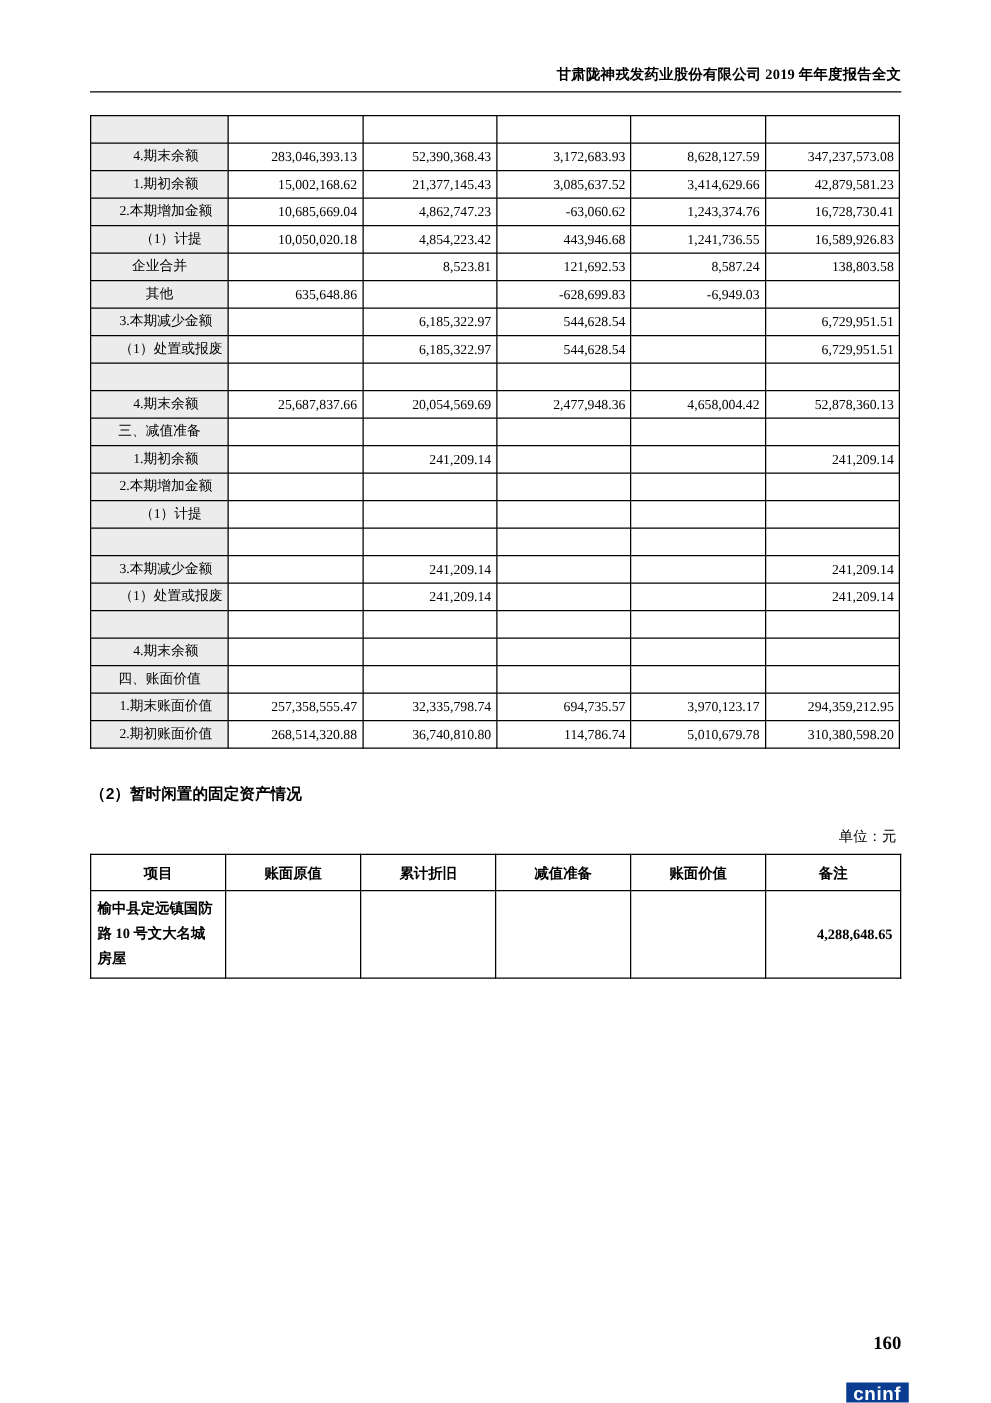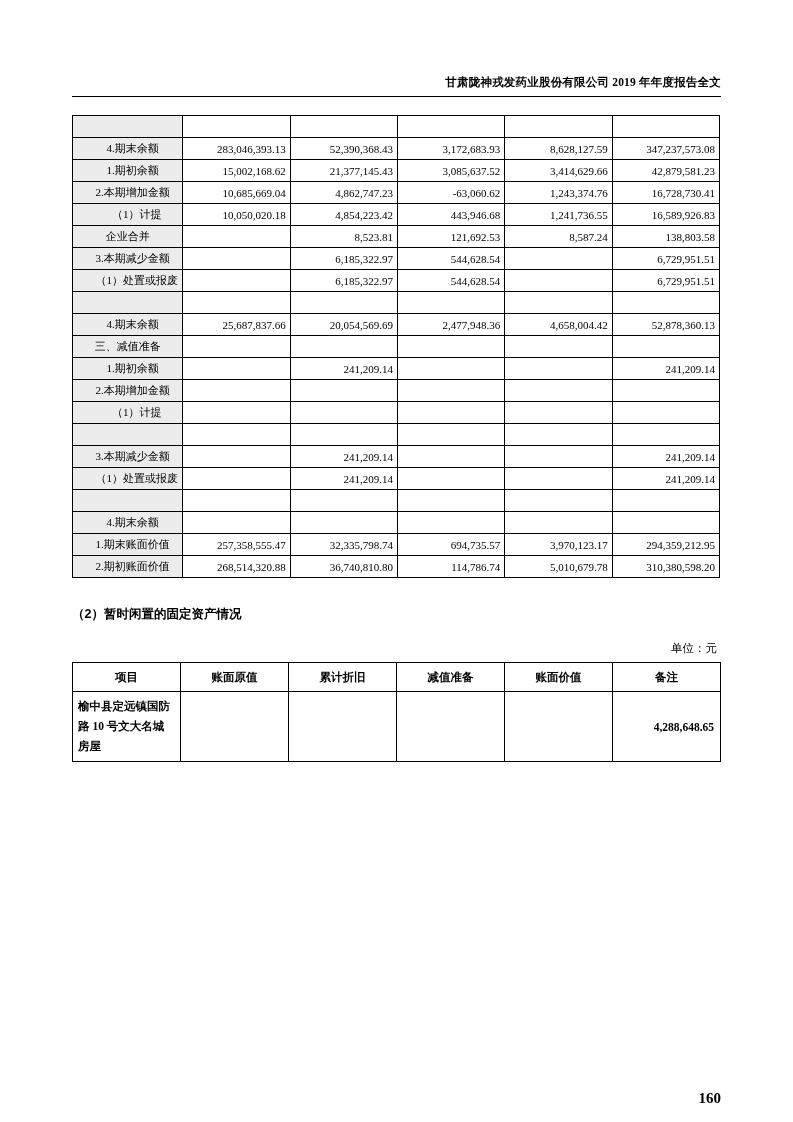--- a/index.html
+++ b/index.html
@@ -22,21 +22,20 @@
     box-sizing: border-box;
     padding: 0 72px;
   }
   .header {
     padding-top: 52px;
     text-align: right;
     font-size: 11.5px;
     font-weight: bold;
     font-family: "Liberation Serif", "DejaVu Serif", serif;
     letter-spacing: 0.2px;
-    margin-top: 23px;
   }
   .header-rule {
     margin-top: 6px;
     border-bottom: 1.6px solid #000;
     width: 100%;
   }
   table.fa {
     border-collapse: collapse;
     width: 648px;
     margin-top: 18px;
@@ -208,20 +207,28 @@
         </tr>
         <tr>
           <td class="lbl">企业合并</td>
           <td class="num"></td>
           <td class="num">8,523.81</td>
           <td class="num">121,692.53</td>
           <td class="num">8,587.24</td>
           <td class="num">138,803.58</td>
         </tr>
         <tr>
+          <td class="lbl">其他</td>
+          <td class="num">635,648.86</td>
+          <td class="num"></td>
+          <td class="num">-628,699.83</td>
+          <td class="num">-6,949.03</td>
+          <td class="num"></td>
+        </tr>
+        <tr>
           <td class="lbl ind1">3.本期减少金额</td>
           <td class="num"></td>
           <td class="num">6,185,322.97</td>
           <td class="num">544,628.54</td>
           <td class="num"></td>
           <td class="num">6,729,951.51</td>
         </tr>
         <tr class="tall">
           <td class="lbl ind2">（1）处置或报废</td>
           <td class="num"></td>
@@ -305,20 +312,28 @@
         <tr>
           <td class="lbl"></td>
           <td class="num"></td>
           <td class="num"></td>
           <td class="num"></td>
           <td class="num"></td>
           <td class="num"></td>
         </tr>
         <tr>
           <td class="lbl ind1">4.期末余额</td>
+          <td class="num"></td>
+          <td class="num"></td>
+          <td class="num"></td>
+          <td class="num"></td>
+          <td class="num"></td>
+        </tr>
+        <tr>
+          <td class="lbl">四、账面价值</td>
           <td class="num"></td>
           <td class="num"></td>
           <td class="num"></td>
           <td class="num"></td>
           <td class="num"></td>
         </tr>
         <tr>
           <td class="lbl ind1">1.期末账面价值</td>
           <td class="num">257,358,555.47</td>
           <td class="num">32,335,798.74</td>

